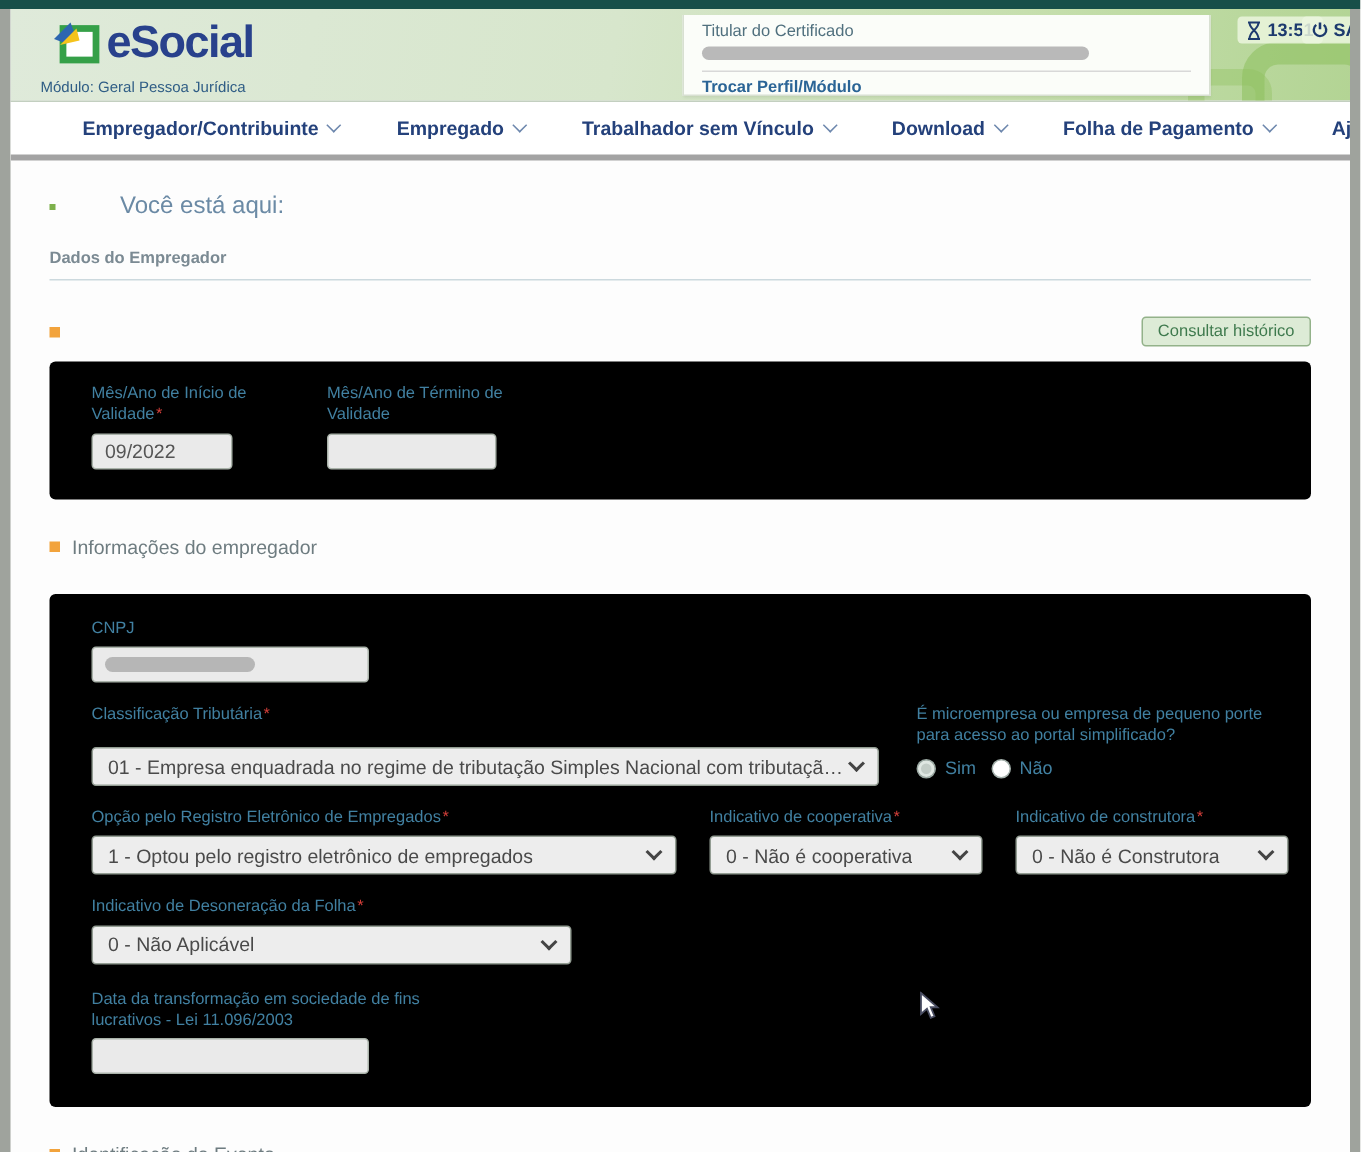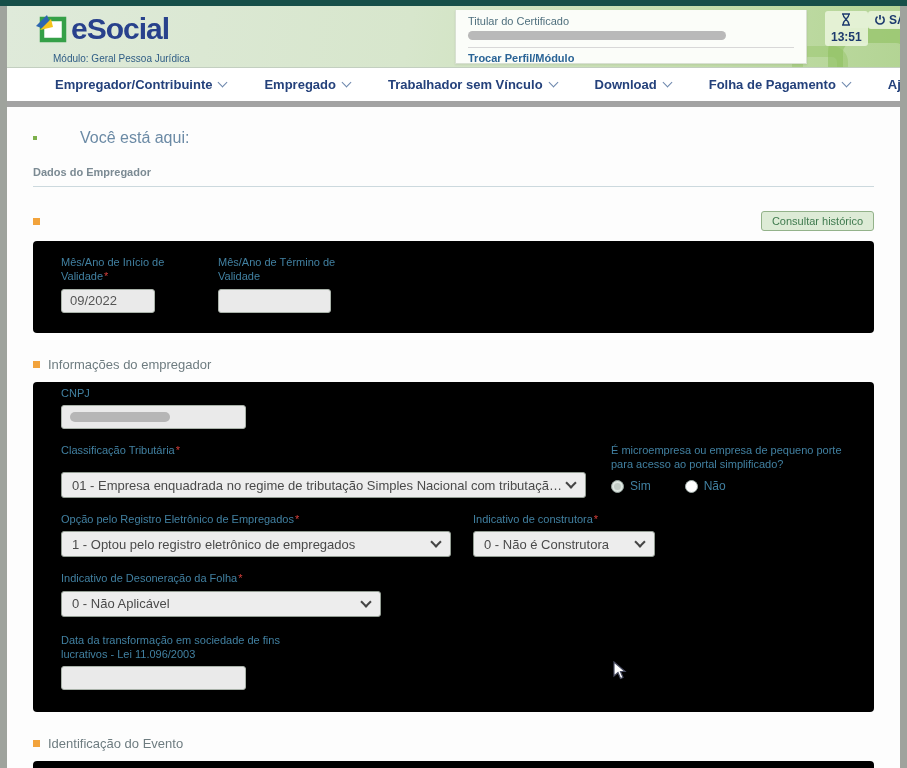--- a/index.html
+++ b/index.html
@@ -10,38 +10,38 @@
 
   
   header { position:relative; height:62px; overflow:hidden; border-bottom:1px solid #c3cfc0;
            background:linear-gradient(100deg,#dfeada 0%,#d7e6cc 45%,#c6dfae 75%,#b3d494 100%); }
   .deco-sq1 { position:absolute; right:-20px; top:22px; width:92px; height:92px;
               border:15px solid rgba(141,191,92,.55); border-radius:24px; }
   .deco-sq2 { position:absolute; right:52px; top:40px; width:56px; height:56px;
               border:11px solid rgba(141,191,92,.38); border-radius:16px; }
   .logo-wrap { position:absolute; left:28px; top:8px; display:flex; align-items:flex-start; gap:4px; }
   .logo-text { font-size:30px; font-weight:bold; color:#28418c; letter-spacing:-1px; line-height:30px; }
-  .module-label { position:absolute; left:46px; top:47px; font-size:10px; color:#2f5d85; }
+  .module-label { position:absolute; left:20px; top:47px; font-size:10px; color:#2f5d85; }
   .cert-panel { position:absolute; left:448px; top:4px; width:352px; height:54px;
                 background:#fbfdf9; border:1px solid #d8e0d2; border-top:none; padding:5px 12px 4px;
                 box-shadow:0 1px 2px rgba(0,0,0,.08); }
   .cert-title { font-size:11px; color:#50707e; }
   .cert-redact { display:block; width:258px; height:9px; background:#b9b9b9; border-radius:5px; margin-top:4px; }
   .cert-div { border-top:1px solid #d8d8d8; margin-top:7px; }
   .cert-link { display:inline-block; margin-top:4px; font-size:11px; font-weight:bold; color:#2a6496; cursor:pointer; }
   .clock-pill { position:absolute; left:818px; top:5px; display:flex; align-items:center; gap:4px;
                 background:rgba(235,246,222,.85); border-radius:3px; padding:2px 6px;
-                font-size:12px; font-weight:bold; color:#1d3a6e;flex-direction:column; }
+                font-size:12px; font-weight:bold; color:#1d3a6e; }
   .sair-pill { position:absolute; left:861px; top:5px; display:flex; align-items:center; gap:3px;
                background:rgba(235,246,222,.85); border-radius:3px; padding:2px 6px;
                font-size:12px; font-weight:bold; color:#1d3a6e; cursor:pointer; }
 
   
   nav { display:flex; align-items:center; height:39px; background:#ffffff;
-        border-bottom:6px solid #a3a3a3; padding-left:48px; gap:38px; }
+        border-bottom:4px solid #a3a3a3; padding-left:48px; gap:38px; }
   .nav-item { display:flex; align-items:center; gap:7px; font-size:13px; font-weight:bold;
               color:#24417b; cursor:pointer; white-space:nowrap; }
   .chev-sm { width:7px; height:7px; border-right:1.6px solid #6d87ad; border-bottom:1.6px solid #6d87ad;
              transform:rotate(45deg); margin-top:-4px; }
 
   
   main { padding:0 26px; position:relative; }
   .breadcrumb { display:flex; align-items:center; gap:6px; margin-top:22px; }
   .crumb-bullet { width:4px; height:4px; background:#7db04b; }
   .crumb-text { font-size:16px; color:#6b8aa5;margin-left:37px; }
@@ -50,41 +50,41 @@
 
   .sec-head { display:flex; align-items:center; gap:8px; }
   .sec-bullet { width:7px; height:7px; background:#f2a33c; flex:0 0 auto; }
   .sec-title { font-size:13px; color:#6e7c80; }
   .btn-hist { margin-left:auto; font-size:11px; color:#3f7a4e; background:#ddebd6;
               border:1px solid #93b28a; border-radius:3px; padding:3px 10px; cursor:pointer;
               font-family:"Liberation Sans", sans-serif; }
 
   .panel { background:#000000; border-radius:4px; }
   .panel-1 { margin-top:10px; padding:14px 28px 20px; }
-  .panel-2 { margin-top:10px; padding:4px 10px 22px 28px; }
+  .panel-2 { margin-top:24px; padding:16px 10px 22px 28px; }
   .panel-3 { margin-top:10px; padding:8px 10px 20px 10px; height:78px; }
 
   .f-label { font-size:11px; color:#4180a1; line-height:1.3; }
   .req { color:#d43f3a; margin-left:1px; }
   .f-input { display:block; height:24px; background:#eaeaea; border:1px solid #a9b2a9; border-radius:3px;
              padding:0 8px; font-size:13px; color:#555555; font-family:"Liberation Sans", sans-serif;
              margin-top:5px; width:100%; }
   .divinput { display:flex; align-items:center; height:26px; background:#eaeaea; border:1px solid #a9b2a9;
               border-radius:3px; padding:0 8px; font-size:13px; color:#555555; margin-top:5px; }
   .redact { display:inline-block; height:10px; background:#b6b6b6; border-radius:6px; }
   .sel { display:flex; align-items:center; height:26px; background:#ededed; border:1px solid #939d93;
          border-radius:3px; padding:0 10px; font-size:13px; color:#4a4a4a; margin-top:5px; cursor:pointer; }
   .sel-text { overflow:hidden; white-space:nowrap; text-overflow:ellipsis; }
   .chev { width:8px; height:8px; border-right:2px solid #444; border-bottom:2px solid #444;
           transform:rotate(45deg); margin-left:auto; margin-top:-4px; flex:0 0 auto; }
 
   .row { display:flex; }
   .grp { display:flex; flex-direction:column; }
 
-  .radio-row { display:flex; align-items:center; gap:34px; margin-top:8px; }
+  .radio-row { display:flex; align-items:center; gap:10px; margin-top:8px; }
   .radio-opt { display:flex; align-items:center; gap:6px; font-size:12px; color:#4180a1; }
   .radio { width:13px; height:13px; border-radius:50%; border:1px solid #a3b0ab; background:#fff; }
   .radio.sel-dis { background:#c3cdc7; border-color:#9aa8a2; box-shadow:inset 0 0 0 2px #dfe7e2; }
 
   .cursor { position:absolute; z-index:50; }
 </style>
 </head>
 <body>
 
 <div class="screen">
@@ -222,20 +222,27 @@
 
         <div class="row" style="margin-top:14px; gap:22px;">
           <div class="grp" style="width:390px; flex:0 0 auto;">
             <span class="f-label"><span>Opção pelo Registro Eletrônico de Empregados</span><span class="req">*</span></span>
             <div class="sel">
               <span class="sel-text">1 - Optou pelo registro eletrônico de empregados</span>
               <span class="chev"></span>
             </div>
           </div>
           <div class="grp" style="width:182px; flex:0 0 auto;">
+            <span class="f-label"><span>Indicativo de cooperativa</span><span class="req">*</span></span>
+            <div class="sel">
+              <span class="sel-text">0 - Não é cooperativa</span>
+              <span class="chev"></span>
+            </div>
+          </div>
+          <div class="grp" style="width:182px; flex:0 0 auto;">
             <span class="f-label"><span>Indicativo de construtora</span><span class="req">*</span></span>
             <div class="sel">
               <span class="sel-text">0 - Não é Construtora</span>
               <span class="chev"></span>
             </div>
           </div>
         </div>
 
         <div class="row" style="margin-top:14px;">
           <div class="grp" style="width:320px;">

